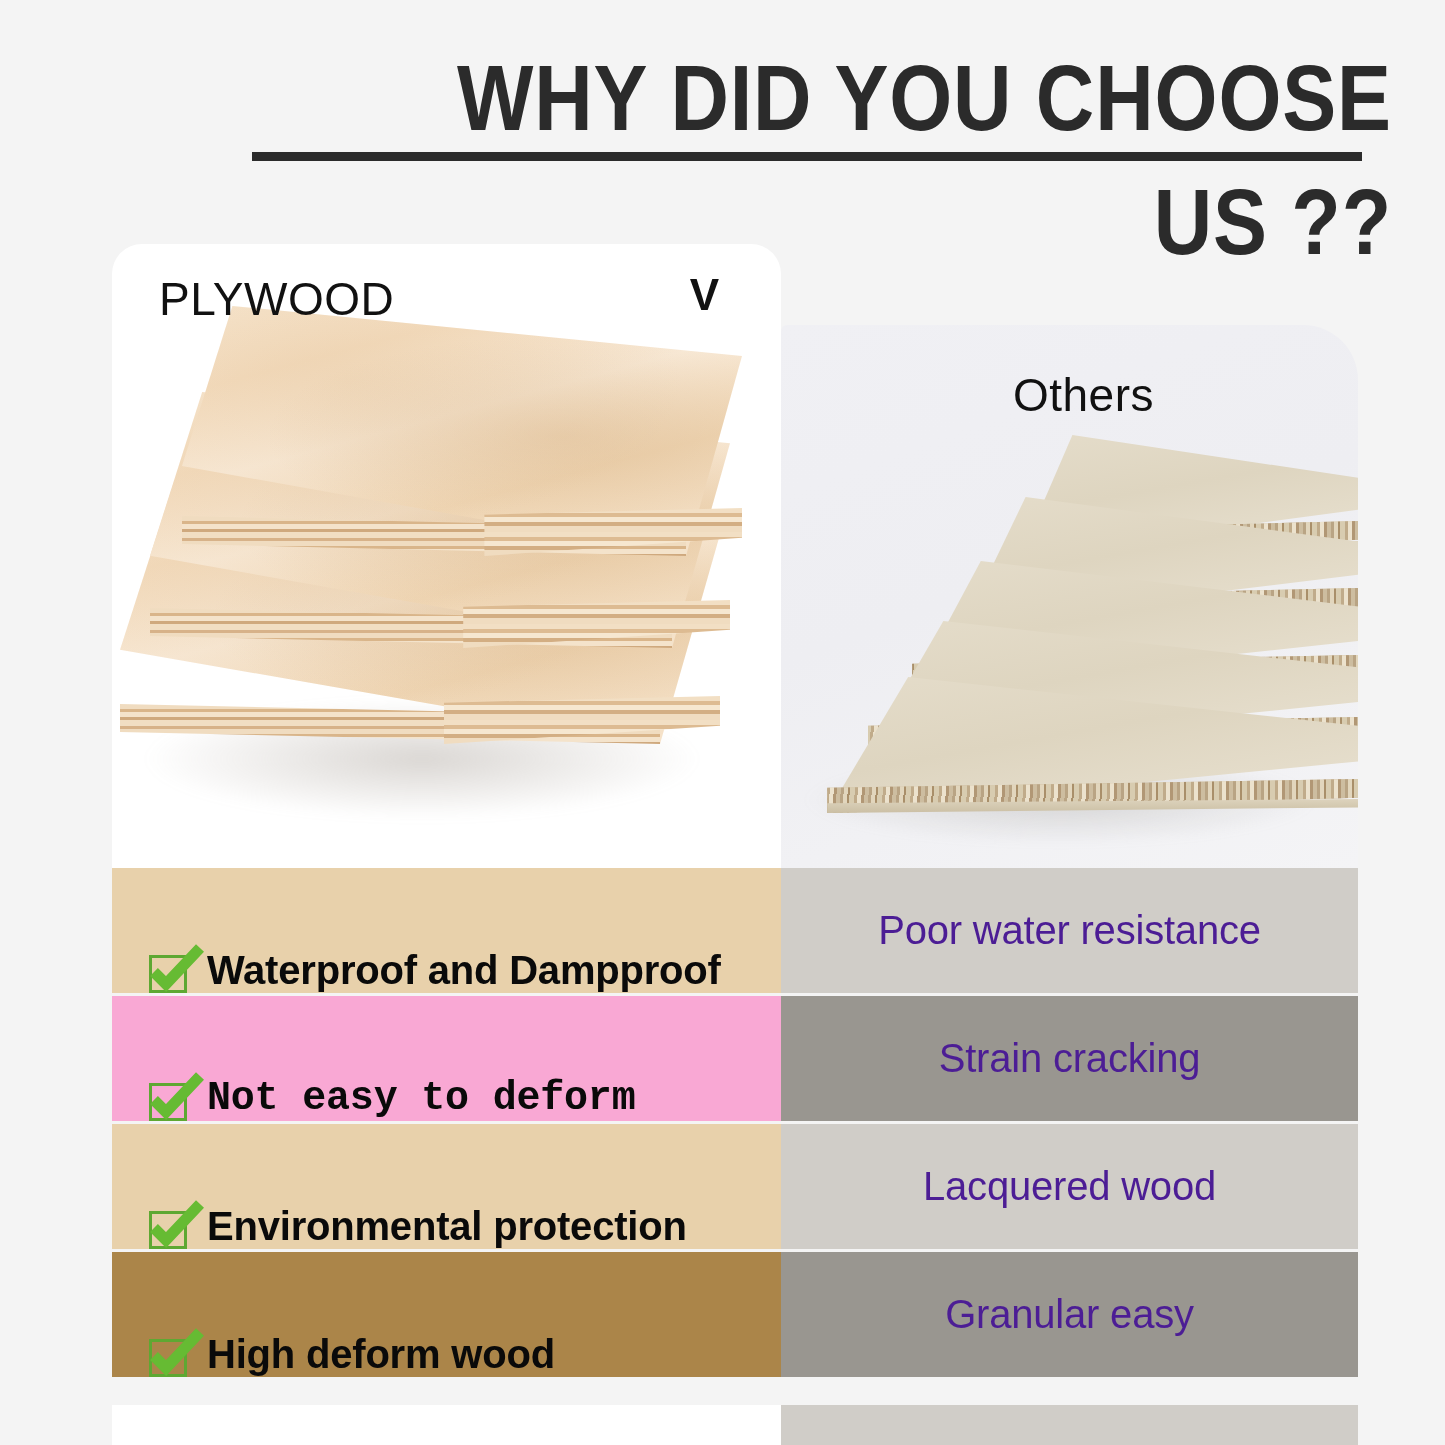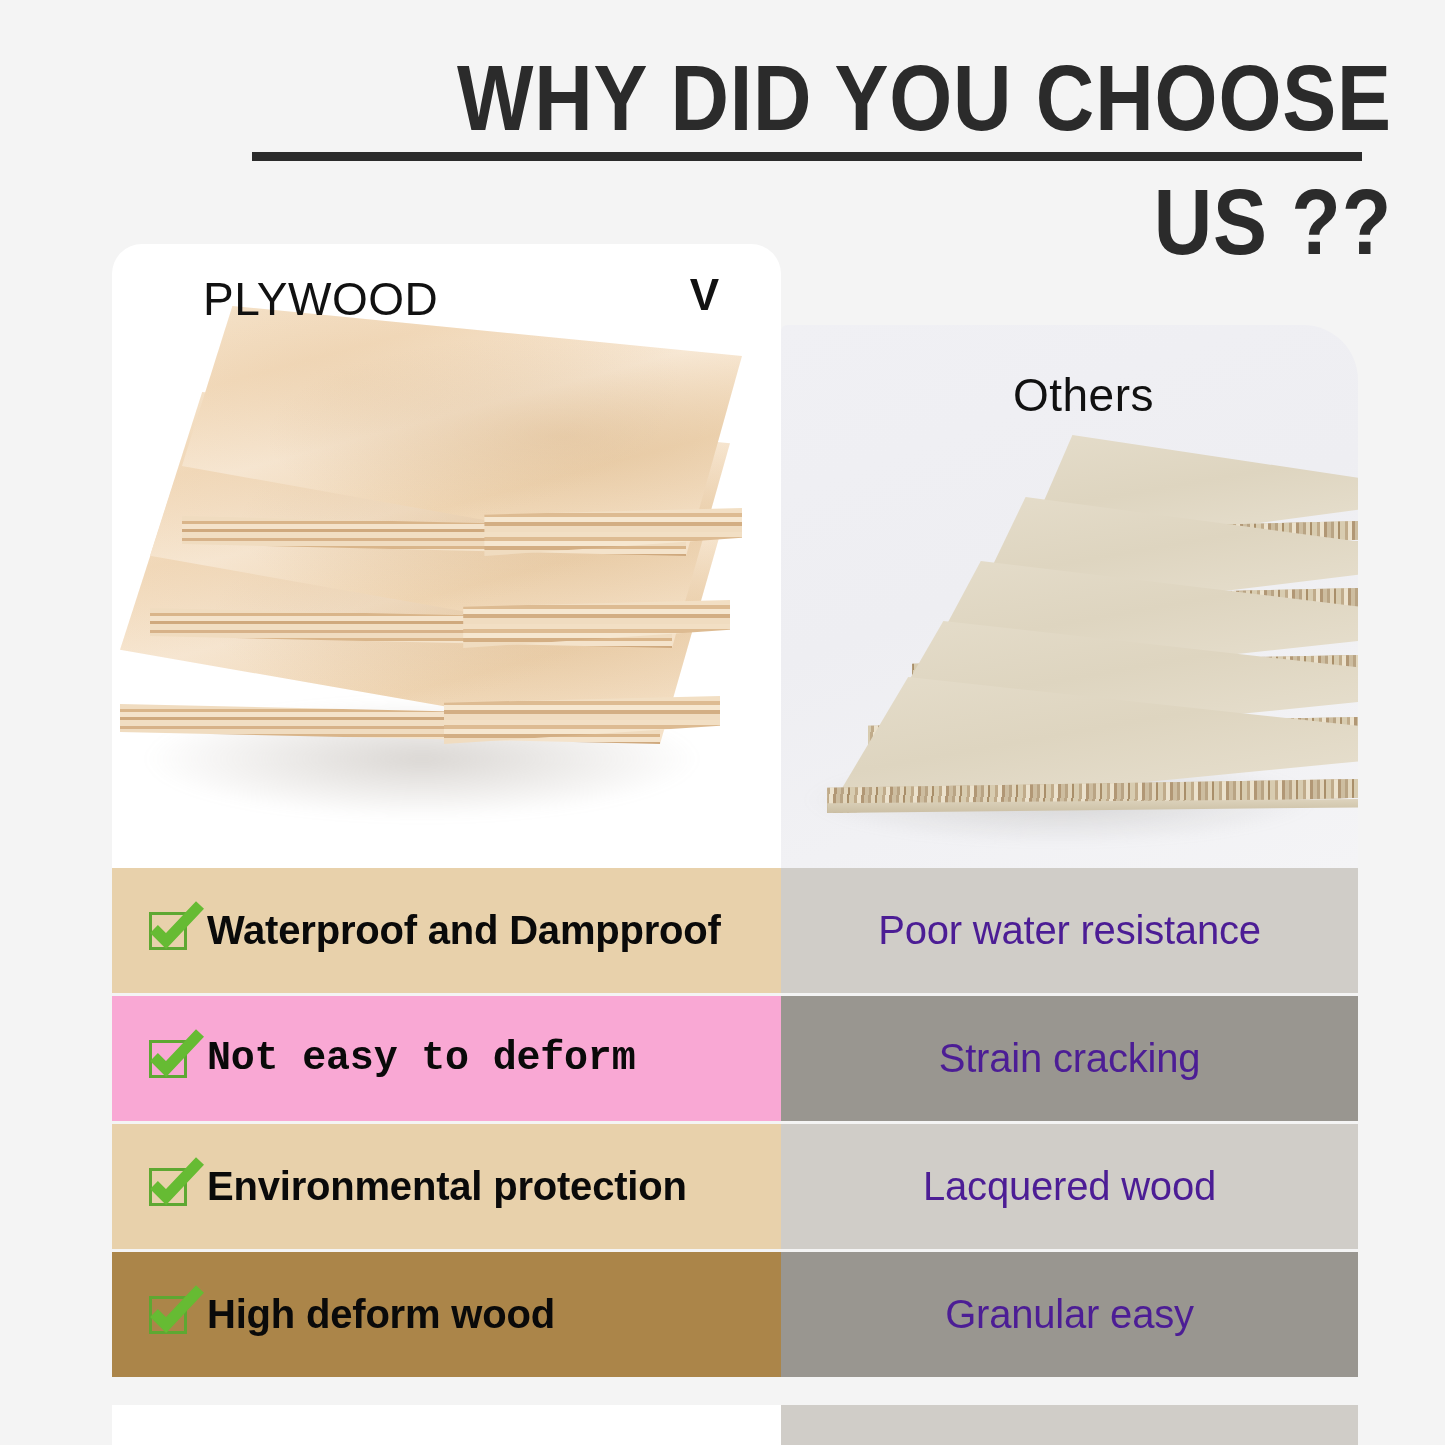--- a/index.html
+++ b/index.html
@@ -73,21 +73,21 @@
 
   .panel-label{
     position:absolute;
     font-size:46px;
     color:#111;
     font-weight:400;
     letter-spacing:0.5px;
     white-space:nowrap;
     z-index:5;
   }
-  .label-plywood{ left:47px; top:28px;margin-left:44px; }
+  .label-plywood{ left:47px; top:28px; }
   .label-chevron{
     position:absolute;
     right:62px; top:26px;
     font-size:44px; font-weight:bold; color:#111;
     z-index:5;
   }
   .label-others{ left:0; right:0; top:43px; text-align:center;padding-left:28px; }
 
   
   .ply-stage{position:absolute;left:0;top:0;width:669px;height:624px;}
@@ -171,21 +171,21 @@
   #pb1{left:210px;top:110px;width:370px;height:120px;}
   #pb2{left:150px;top:172px;width:430px;height:125px;}
   #pb3{left:92px;top:236px;width:490px;height:128px;}
   #pb4{left:44px;top:296px;width:538px;height:130px;}
   #pb5{left:0px;top:352px;width:578px;height:136px;}
 
   
   .rows{position:absolute;left:112px;top:868px;width:1246px;height:577px;}
   .row{position:absolute;left:0;width:1246px;height:125px;}
   .cell{position:absolute;top:0;height:125px;display:flex;align-items:center;}
-  .cell-left{left:0;width:697px;padding-left:37px;box-sizing:border-box;}
+  .cell-left{left:0;width:697px;padding-left:37px;box-sizing:border-box;align-items:flex-end;}
   .cell-right{left:669px;width:577px;justify-content:center;}
 
   .chk{
     position:relative;
     width:38px;height:38px;
     border:3px solid #5ea832;
     box-sizing:border-box;
     flex:0 0 auto;
     margin-right:20px;
   }

